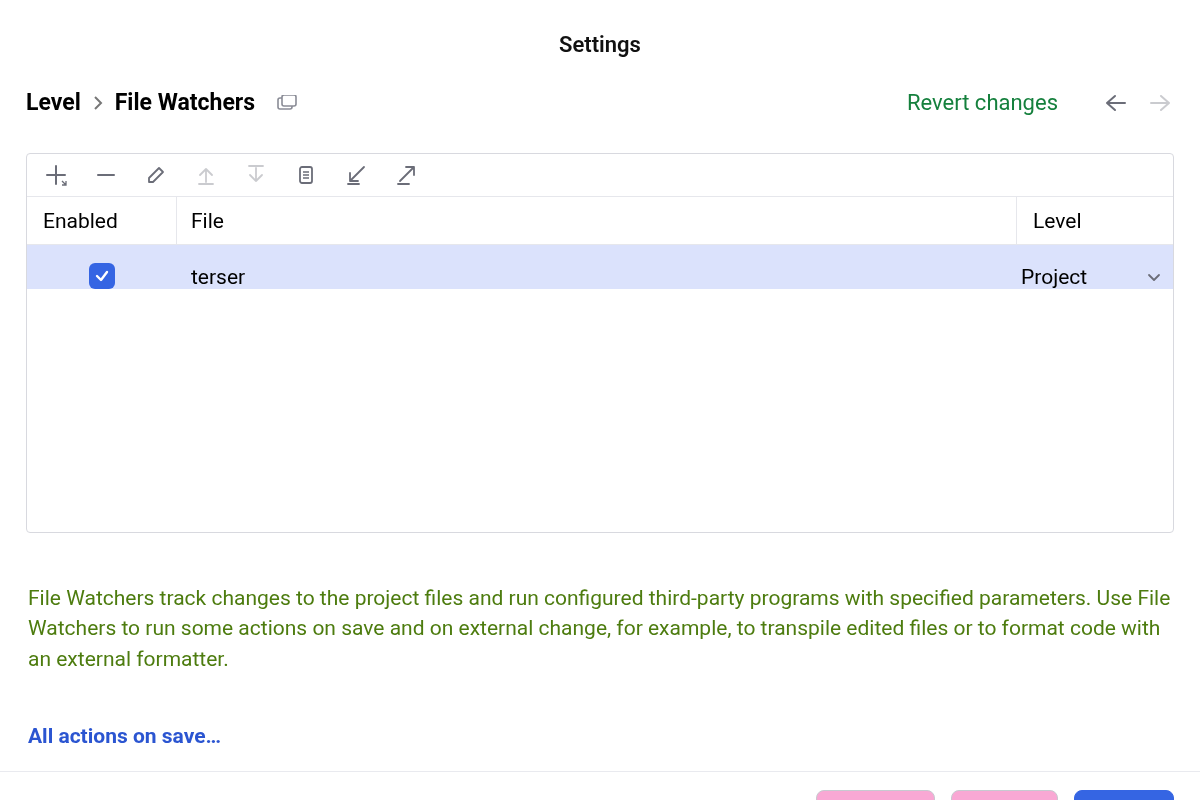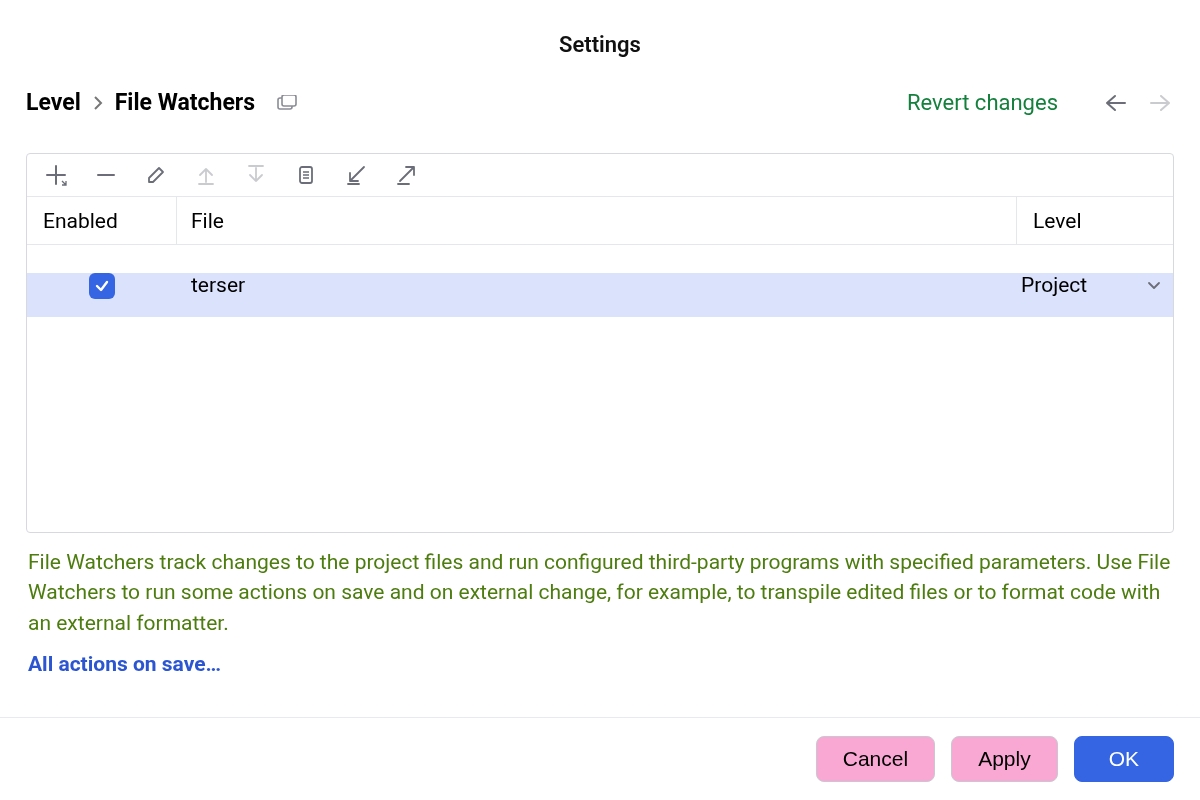--- a/index.html
+++ b/index.html
@@ -65,20 +65,21 @@
       align-items: center;
       justify-content: center;
       cursor: pointer;
     }
     .nav-arrow.disabled { opacity: 0.35; cursor: default; }
     .main-area {
       padding: 17px 26px;
       flex: 1;
       display: flex;
       flex-direction: column;
+      gap: 36px;
     }
     .panel {
       border: 1px solid #d8d9df;
       border-radius: 4px;
       background: #fff;
       display: flex;
       flex-direction: column;
       height: 380px;
     }
     .toolbar {
@@ -103,24 +104,23 @@
       border-bottom: 1px solid #e6e7ec;
       font-size: 21px;
       color: #000;
       height: 48px;
     }
     .col-enabled { width: 150px; padding-left: 16px; border-right: 1px solid #e6e7ec; height: 100%; display: flex; align-items: center; }
     .col-name { flex: 1; padding-left: 14px; border-right: 1px solid #e6e7ec; height: 100%; display: flex; align-items: center; }
     .col-level { width: 156px; padding-left: 16px; height: 100%; display: flex; align-items: center; }
     .table-row {
       display: flex;
-      align-items: flex-start;
+      align-items: flex-end;
       height: 44px;
       font-size: 21px;
-      margin-top: 28px;
     }
     .table-row.selected { background: #dbe2fc; }
     .cell-enabled { width: 150px; display: flex; align-items: center; justify-content: center; }
     .cell-name { flex: 1; padding-left: 14px; }
     .cell-level { width: 156px; display: flex; align-items: center; padding-left: 4px; gap: 10px; }
     .checkbox {
       width: 26px;
       height: 26px;
       border-radius: 6px;
       background: #3565e3;

